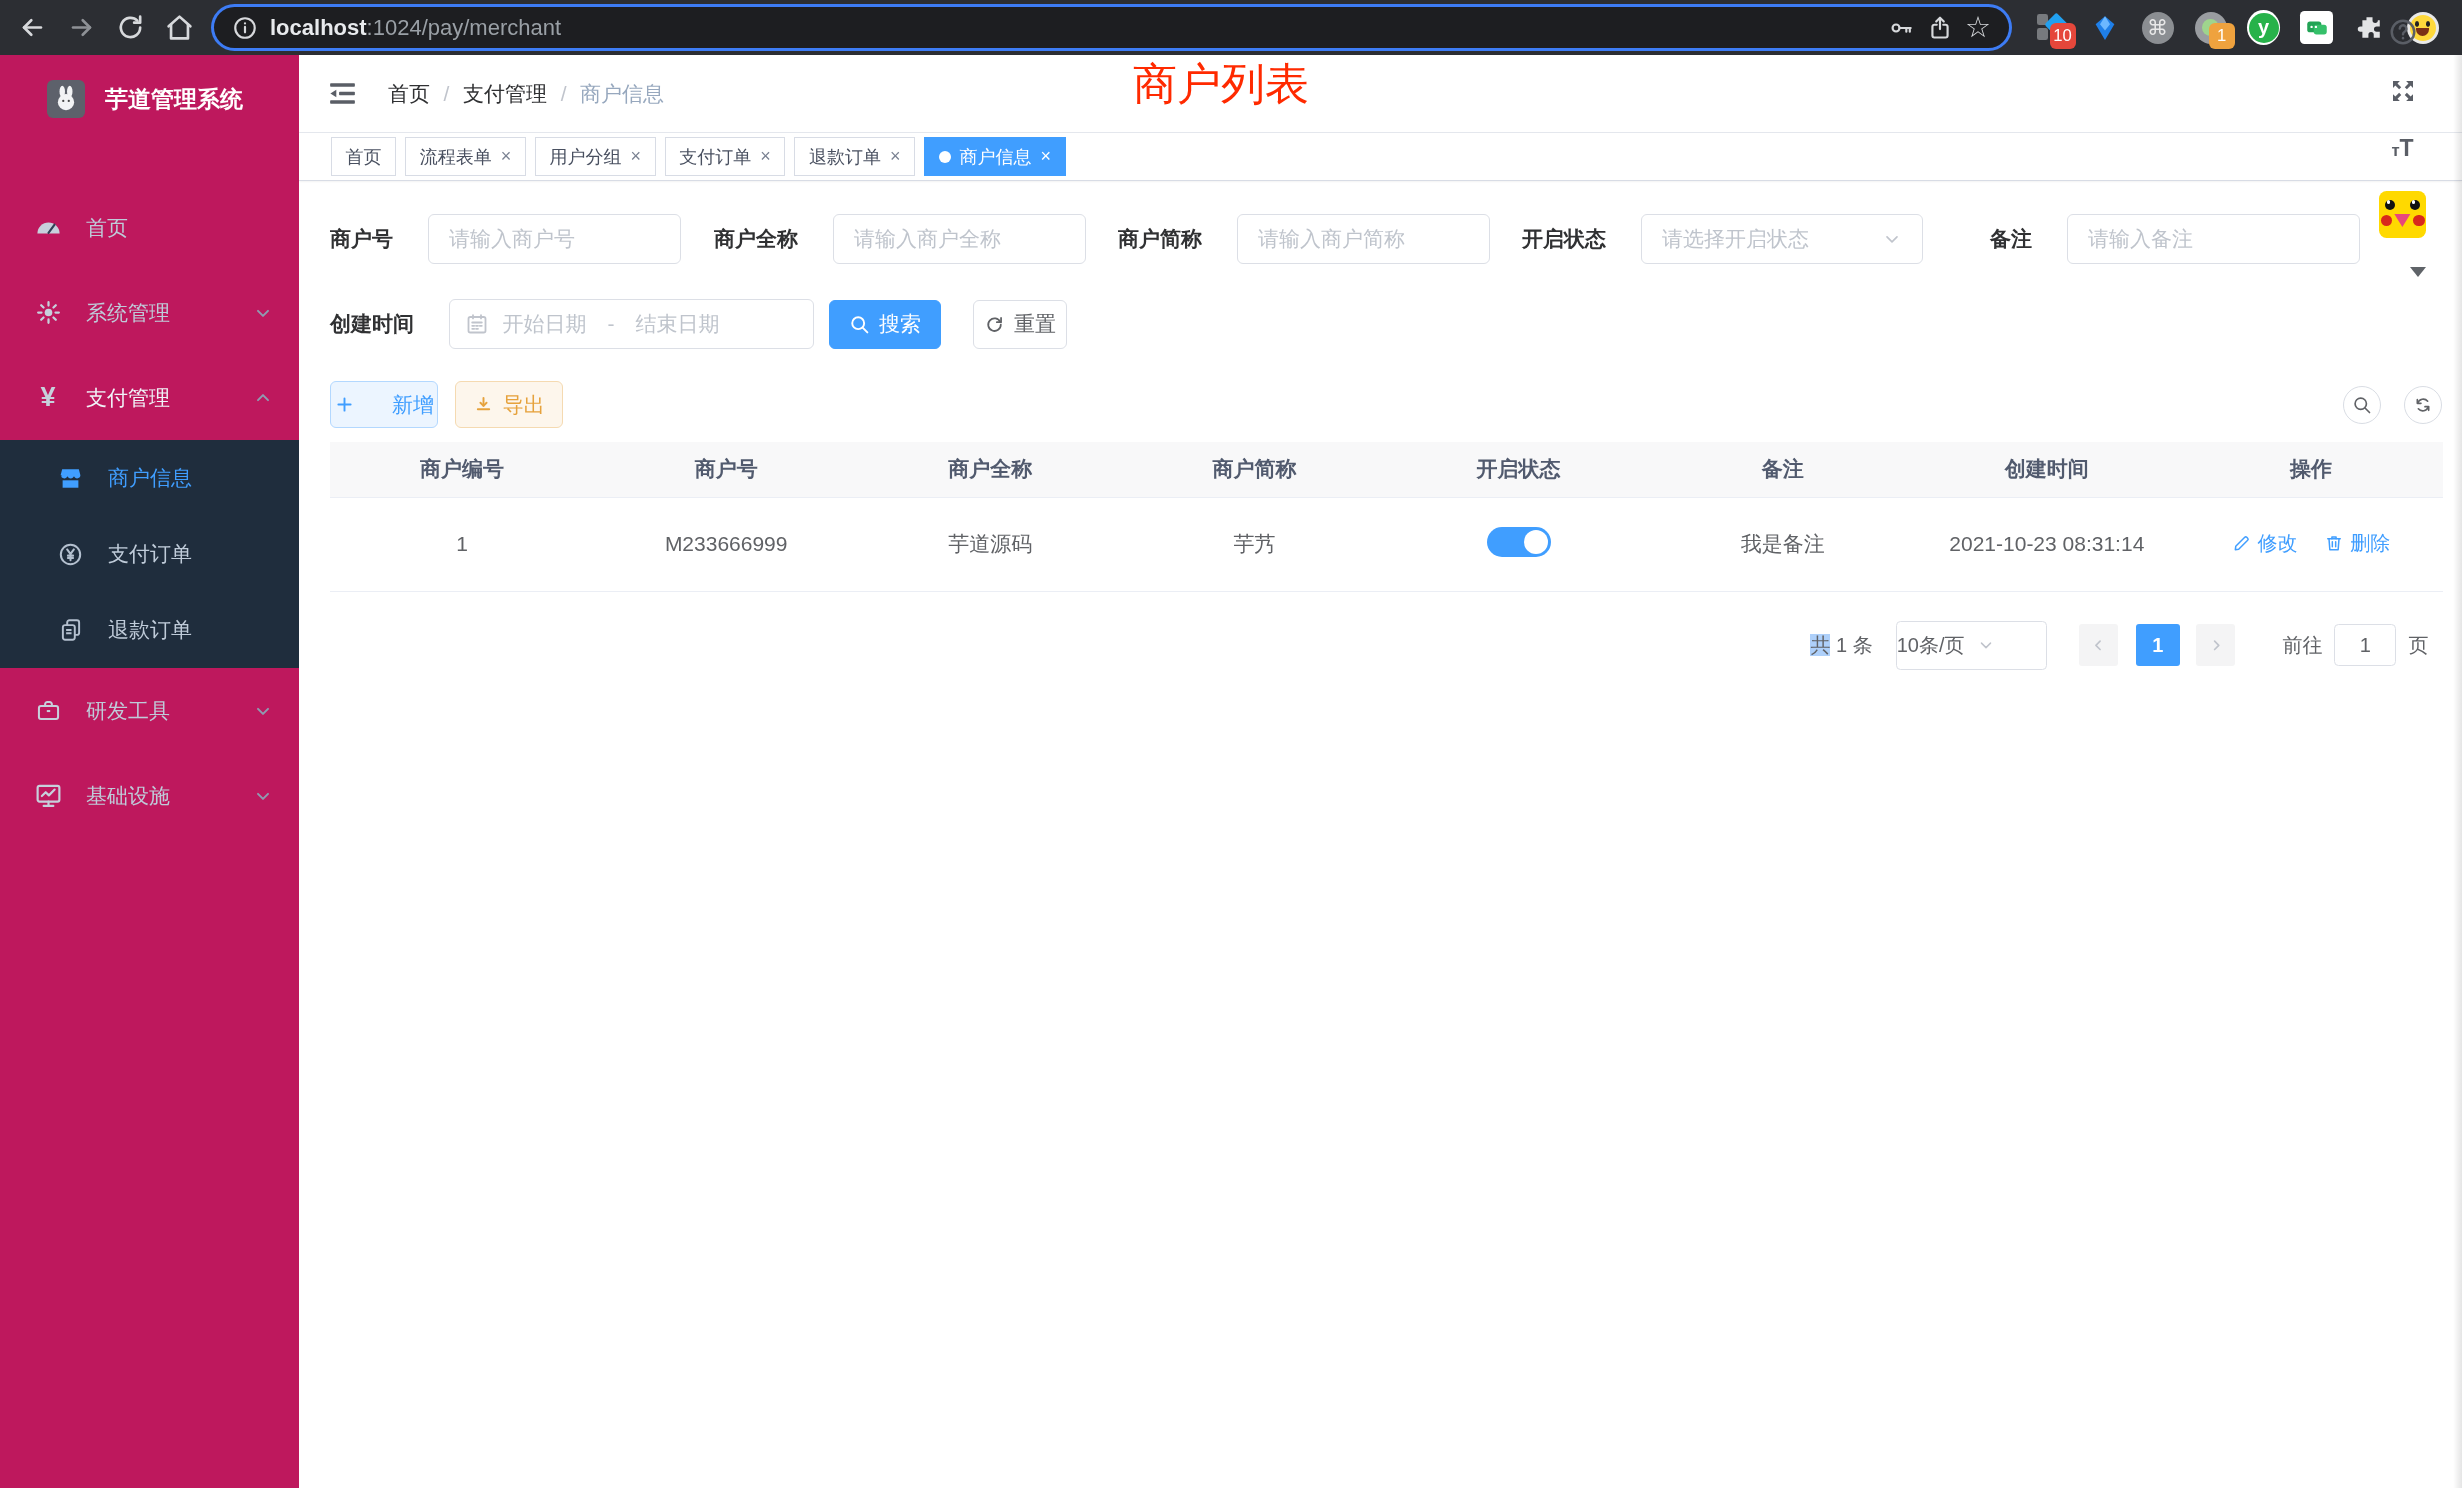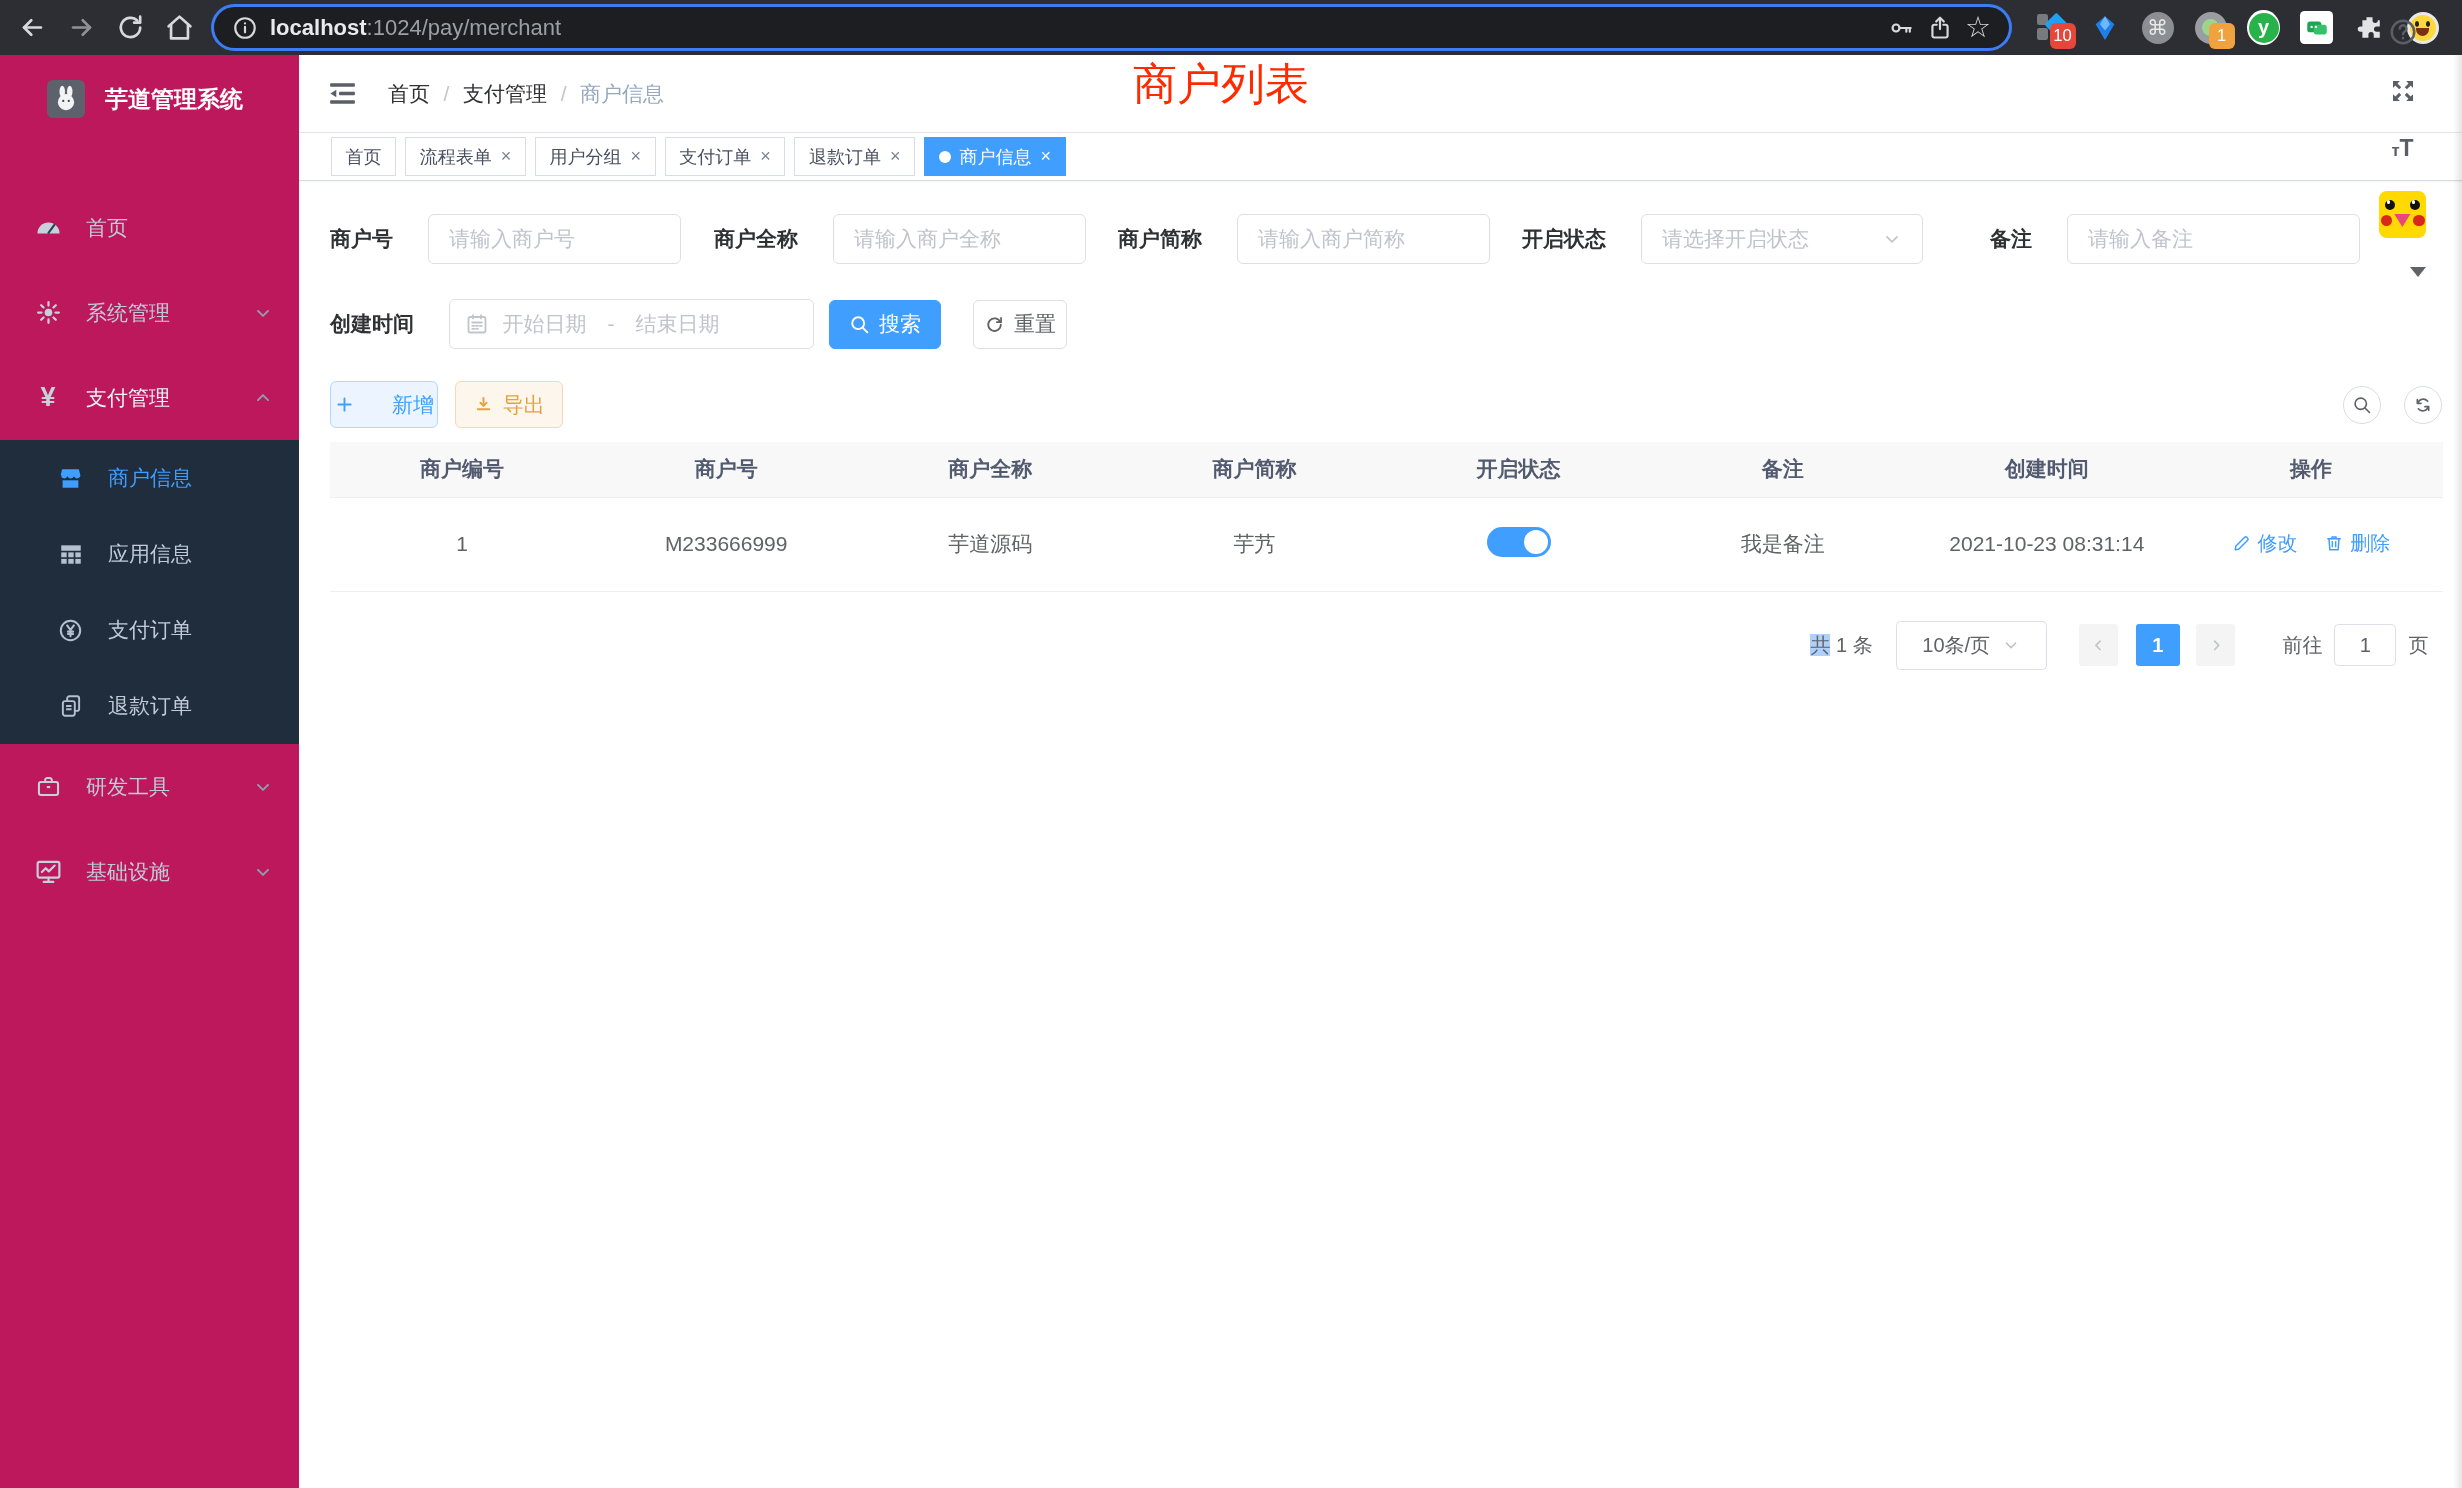--- a/index.html
+++ b/index.html
@@ -105,21 +105,21 @@
   .grid th{height:53px;background:#f8f8f9;color:#515a6e;font-size:21px;font-weight:600;border-bottom:0.8px solid #ebeef5;text-align:center;}
   .grid td{height:91px;color:#606266;font-size:21px;text-align:center;border-bottom:0.8px solid #ebeef5;background:#fff;}
   .switch{display:inline-block;width:64px;height:30px;border-radius:15px;background:#409eff;position:relative;cursor:pointer;}
   .switch .knob{position:absolute;right:3px;top:3px;width:24px;height:24px;border-radius:50%;background:#fff;}
   .oplink{display:inline-flex;align-items:center;gap:6px;color:#409eff;font-size:20px;cursor:pointer;}
   .oplink svg{width:20px;height:20px;}
   .ops td>span+span{margin-left:21px;}
   
   .pager{margin-top:29px;display:flex;align-items:center;justify-content:flex-end;font-size:20px;color:#606266;padding-right:13.6px;}
   .total .hl{background:#aed0fa;}
-  .psize{width:149px;height:47px;border:0.8px solid #dcdfe6;border-radius:4.5px;margin-left:23px;display:flex;align-items:center;justify-content:center;gap:12px;color:#606266;cursor:pointer;}
+  .psize{width:149px;height:47px;border:0.8px solid #dcdfe6;border-radius:4.5px;margin-left:23px;display:flex;align-items:center;gap:12px;color:#606266;cursor:pointer;}
   .psize .car{width:18px;height:18px;color:#c0c4cc;}
   .pbtn{width:39px;height:42px;border-radius:3px;background:#f4f4f5;color:#c0c4cc;display:flex;align-items:center;justify-content:center;cursor:pointer;}
   .pbtn svg{width:16.7px;height:16.7px;}
   .pprev{margin-left:32px;}
   .pcur{width:44px;height:42px;border-radius:3px;background:#409eff;color:#fff;font-weight:600;display:flex;align-items:center;justify-content:center;margin-left:18px;cursor:pointer;}
   .pnext{margin-left:16.7px;}
   .goto-label{margin-left:47px;}
   .goto-input{width:62px;height:42px;border:0.8px solid #dcdfe6;border-radius:4.5px;margin:0 12px;text-align:center;font-size:20px;color:#606266;box-sizing:border-box;font-family:inherit;}
   .edge-shade{position:absolute;right:0;top:55px;bottom:0;width:9px;background:linear-gradient(to right,rgba(0,0,0,0),rgba(0,0,0,0.10));pointer-events:none;}
 </style>
@@ -273,34 +273,20 @@
 
         <div class="submenu">
           <div class="s-item active">
             <span class="ic">
               <svg width="27" height="27" viewBox="0 0 24 24" fill="currentColor">
                   <path d="M3.2 9.2 4.6 3.8h14.8l1.4 5.4c0 1.5-1.2 2.7-2.9 2.7-1.3 0-2.4-.8-2.8-1.9-.4 1.1-1.5 1.9-2.9 1.9s-2.5-.8-2.9-1.9c-.4 1.1-1.5 1.9-2.8 1.9-1.7 0-3.3-1.2-2.3-2.7z"></path>
                   <path d="M5 13.6h14v6.6H5z"></path>
                 </svg>
             </span>
             <span>商户信息</span>
-          </div>
-          <div class="s-item">
-            <span class="ic">
-              <svg width="26" height="26" viewBox="0 0 24 24" fill="currentColor">
-                  <rect x="3" y="4" width="18" height="5"></rect>
-                  <rect x="3" y="10.5" width="5" height="4.5"></rect>
-                  <rect x="9.5" y="10.5" width="5" height="4.5"></rect>
-                  <rect x="16" y="10.5" width="5" height="4.5"></rect>
-                  <rect x="3" y="16.5" width="5" height="4.5"></rect>
-                  <rect x="9.5" y="16.5" width="5" height="4.5"></rect>
-                  <rect x="16" y="16.5" width="5" height="4.5"></rect>
-                </svg>
-            </span>
-            <span>应用信息</span>
           </div>
           <div class="s-item">
             <span class="ic">
               <svg width="27" height="27" viewBox="0 0 24 24" fill="none" stroke="currentColor" stroke-width="1.8" stroke-linecap="round">
                   <circle cx="12" cy="12" r="8.6"></circle>
                   <path d="M9 7.5l3 4 3-4M12 11.5V17M9.7 13h4.6M9.7 15.2h4.6"></path>
                 </svg>
             </span>
             <span>支付订单</span>
           </div>

